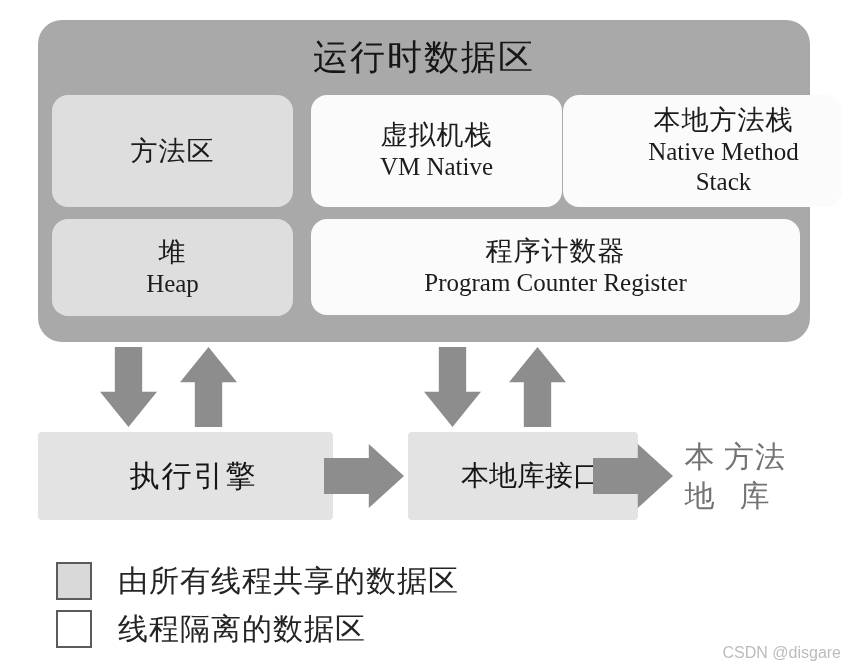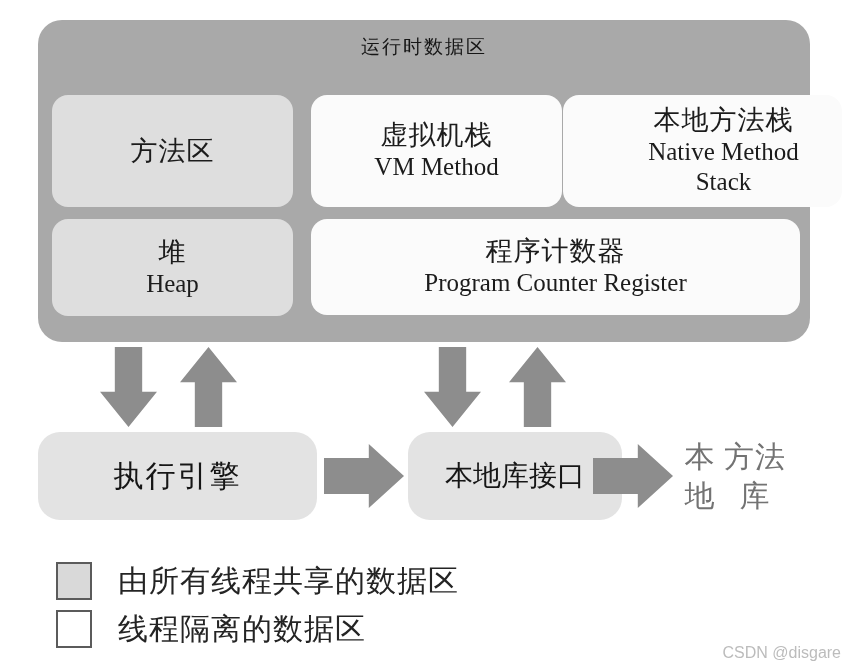--- a/index.html
+++ b/index.html
@@ -25,21 +25,21 @@
     height: 322px;
     background: #a9a9a9;
     border-radius: 24px;
   }
   .runtime-title {
     position: absolute;
     left: 0;
     top: 14px;
     width: 100%;
     text-align: center;
-    font-size: 19px;
+    font-size: 35px;
     letter-spacing: 2px;
     color: #161616;
   }
   .area-box {
     position: absolute;
     display: flex;
     flex-direction: column;
     align-items: center;
     justify-content: center;
     text-align: center;
@@ -81,24 +81,25 @@
   .a5 { left: 324px; top: 444px; }
   .a6 { left: 593px; top: 444px; }
 
   
   .lower-box {
     position: absolute;
     display: flex;
     align-items: center;
     justify-content: center;
     background: #e3e3e3;
-    border-radius: 22px;
+    border-radius: 4px;
     font-size: 30px;
     letter-spacing: 2px;
     color: #161616;
+    padding-left: 16px;
   }
   .engine-box { left: 38px;  top: 432px; width: 279px; height: 88px; }
   .native-if-box { left: 408px; top: 432px; width: 214px; height: 88px; font-size: 28px; letter-spacing: 0; }
 
   .native-lib-label {
     position: absolute;
     left: 678px;
     top: 434px;
     width: 110px;
     height: 84px;
@@ -158,21 +159,21 @@
 
   <div class="runtime-container">
     <div class="runtime-title">运行时数据区</div>
 
     <div class="area-box shared-box box-method-area">
       <div class="zh-label">方法区</div>
     </div>
 
     <div class="area-box isolated-box box-vm-stack">
       <div class="zh-label">虚拟机栈</div>
-      <div class="en-label">VM Method</div>
+      <div class="en-label">VM Native</div>
     </div>
 
     <div class="area-box isolated-box box-native-stack">
       <div class="zh-label">本地方法栈</div>
       <div class="en-label">Native Method Stack</div>
     </div>
 
     <div class="area-box shared-box box-heap">
       <div class="zh-label">堆</div>
       <div class="en-label">Heap</div>

